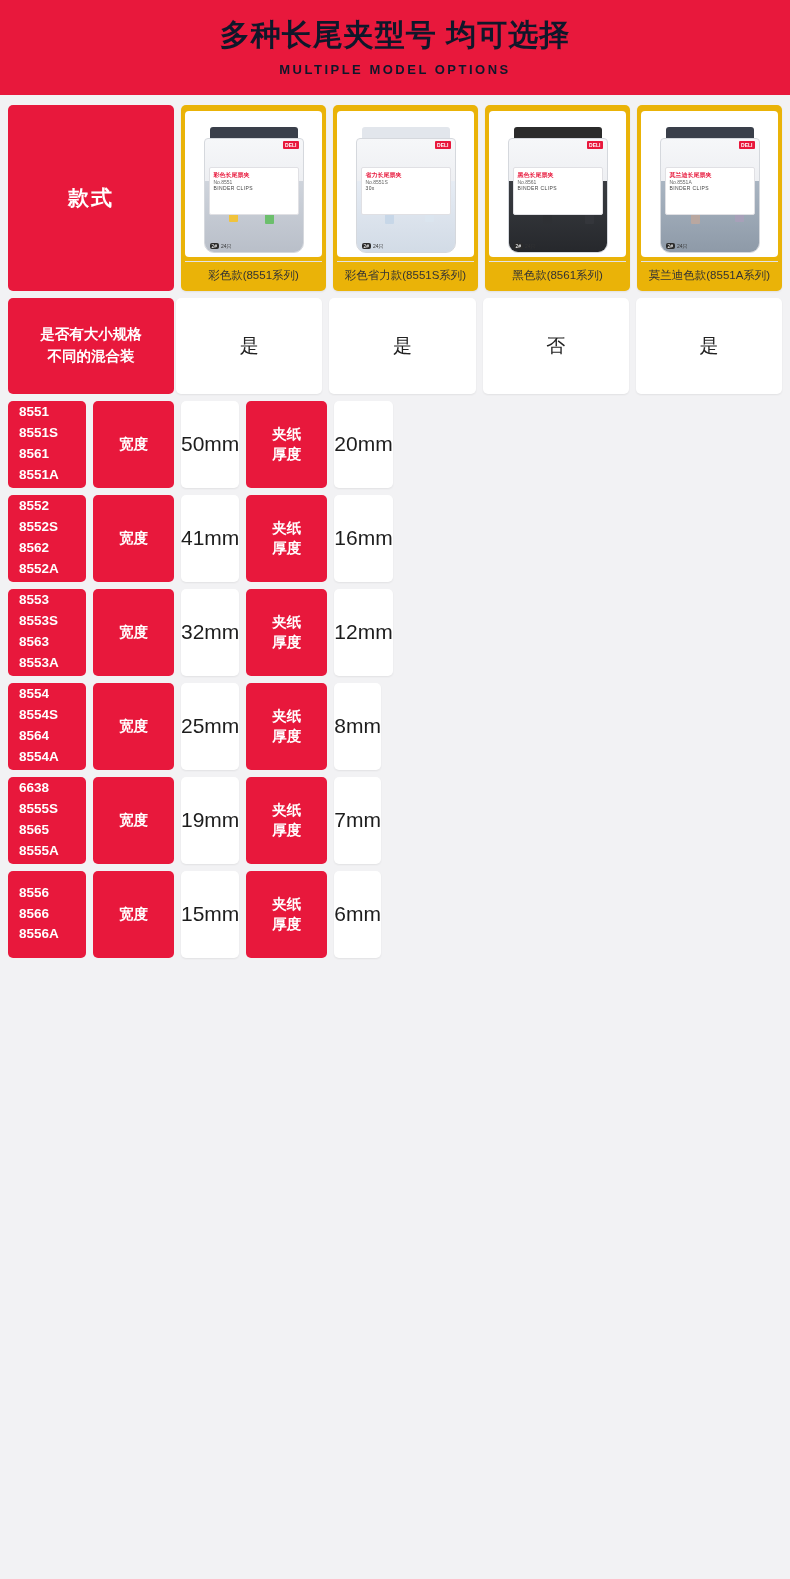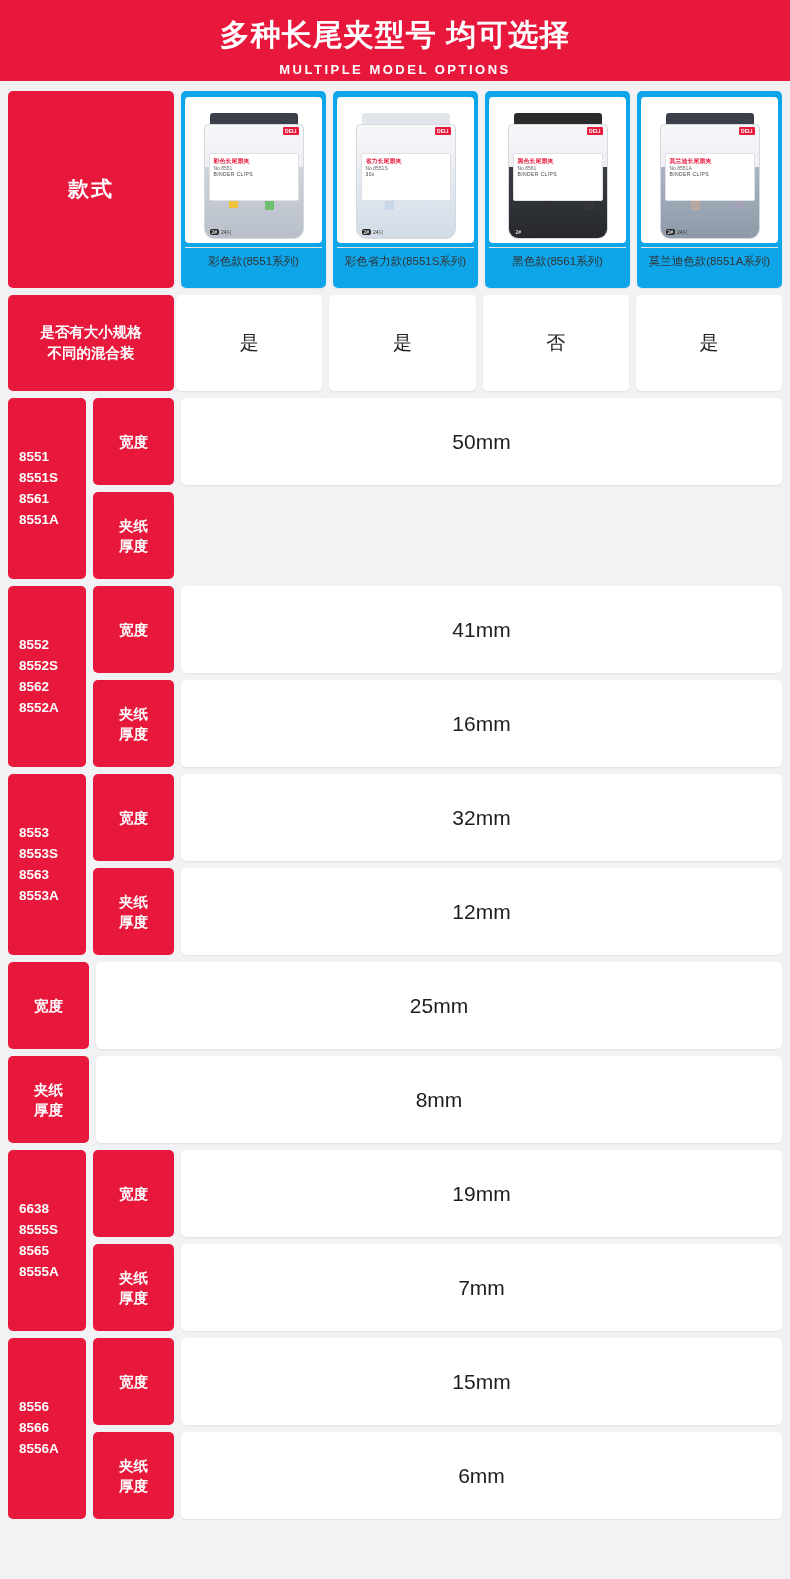--- a/index.html
+++ b/index.html
@@ -14,23 +14,23 @@
     min-height: 1579px;
     margin: 0 auto;
     background: #f2f2f4;
     position: relative;
     overflow: hidden;
   }
 
   
   .banner {
     background: #e8183c;
-    padding: 16px 0 4px;
+    padding: 16px 0 18px;
     text-align: center;
-    color: #ffffff;
+    color: #0f172a;
   }
   .banner-title {
     font-size: 30px;
     font-weight: bold;
     letter-spacing: 1px;
     line-height: 1.25;
   }
   .banner-sub {
     margin-top: 8px;
     font-size: 13px;
@@ -79,23 +79,23 @@
     flex: 0 0 166px;
     margin-right: 7px;
   }
   .products {
     flex: 1;
     display: flex;
     gap: 7px;
   }
   .product {
     flex: 1;
-    background: #0ea5e9;
+    background: #eab308;
     border-radius: 5px;
-    padding: 6px 4px 12px;
+    padding: 6px 4px 0;
     display: flex;
     flex-direction: column;
     align-items: flex-start;
     box-shadow: 0 1px 2px rgba(0,0,0,0.07);
   }
   .prod-img {
     width: 100%;
     height: 146px;
     border-radius: 4px;
     position: relative;
@@ -220,21 +220,21 @@
     border-radius: 5px;
     display: flex;
     flex-direction: column;
     align-items: flex-start;
     justify-content: center;
     padding-left: 11px;
     font-size: 13.5px;
     font-weight: bold;
     line-height: 1.55;
   }
-  .group-right { flex: 1; display: flex; flex-direction: column; gap: 7px; }
+  .group-right { flex: 1; display: flex; flex-direction: row; gap: 7px; }
   .spec-row { display: flex; gap: 7px; height: 87px; }
   .spec-name {
     width: 81px;
     flex: 0 0 81px;
     background: #e8183c;
     color: #fff;
     border-radius: 5px;
     display: flex;
     align-items: center;
     justify-content: center;
@@ -409,20 +409,21 @@
           <div class="spec-name">宽度</div>
           <div class="spec-value">50mm</div>
         </div>
         <div class="spec-row">
           <div class="spec-name">
             <span>
               <span>夹纸</span><br>
               <span>厚度</span>
             </span>
           </div>
+          <div class="spec-value">20mm</div>
         </div>
       </div>
     </div>
 
     <div class="group">
       <div class="group-model">
         <span>8552</span>
         <span>8552S</span>
         <span>8562</span>
         <span>8552A</span>
@@ -462,20 +463,26 @@
               <span>夹纸</span><br>
               <span>厚度</span>
             </span>
           </div>
           <div class="spec-value">12mm</div>
         </div>
       </div>
     </div>
 
     <div class="group">
+      <div class="group-model">
+        <span>8554</span>
+        <span>8554S</span>
+        <span>8564</span>
+        <span>8554A</span>
+      </div>
       <div class="group-right">
         <div class="spec-row">
           <div class="spec-name">宽度</div>
           <div class="spec-value">25mm</div>
         </div>
         <div class="spec-row">
           <div class="spec-name">
             <span>
               <span>夹纸</span><br>
               <span>厚度</span>

